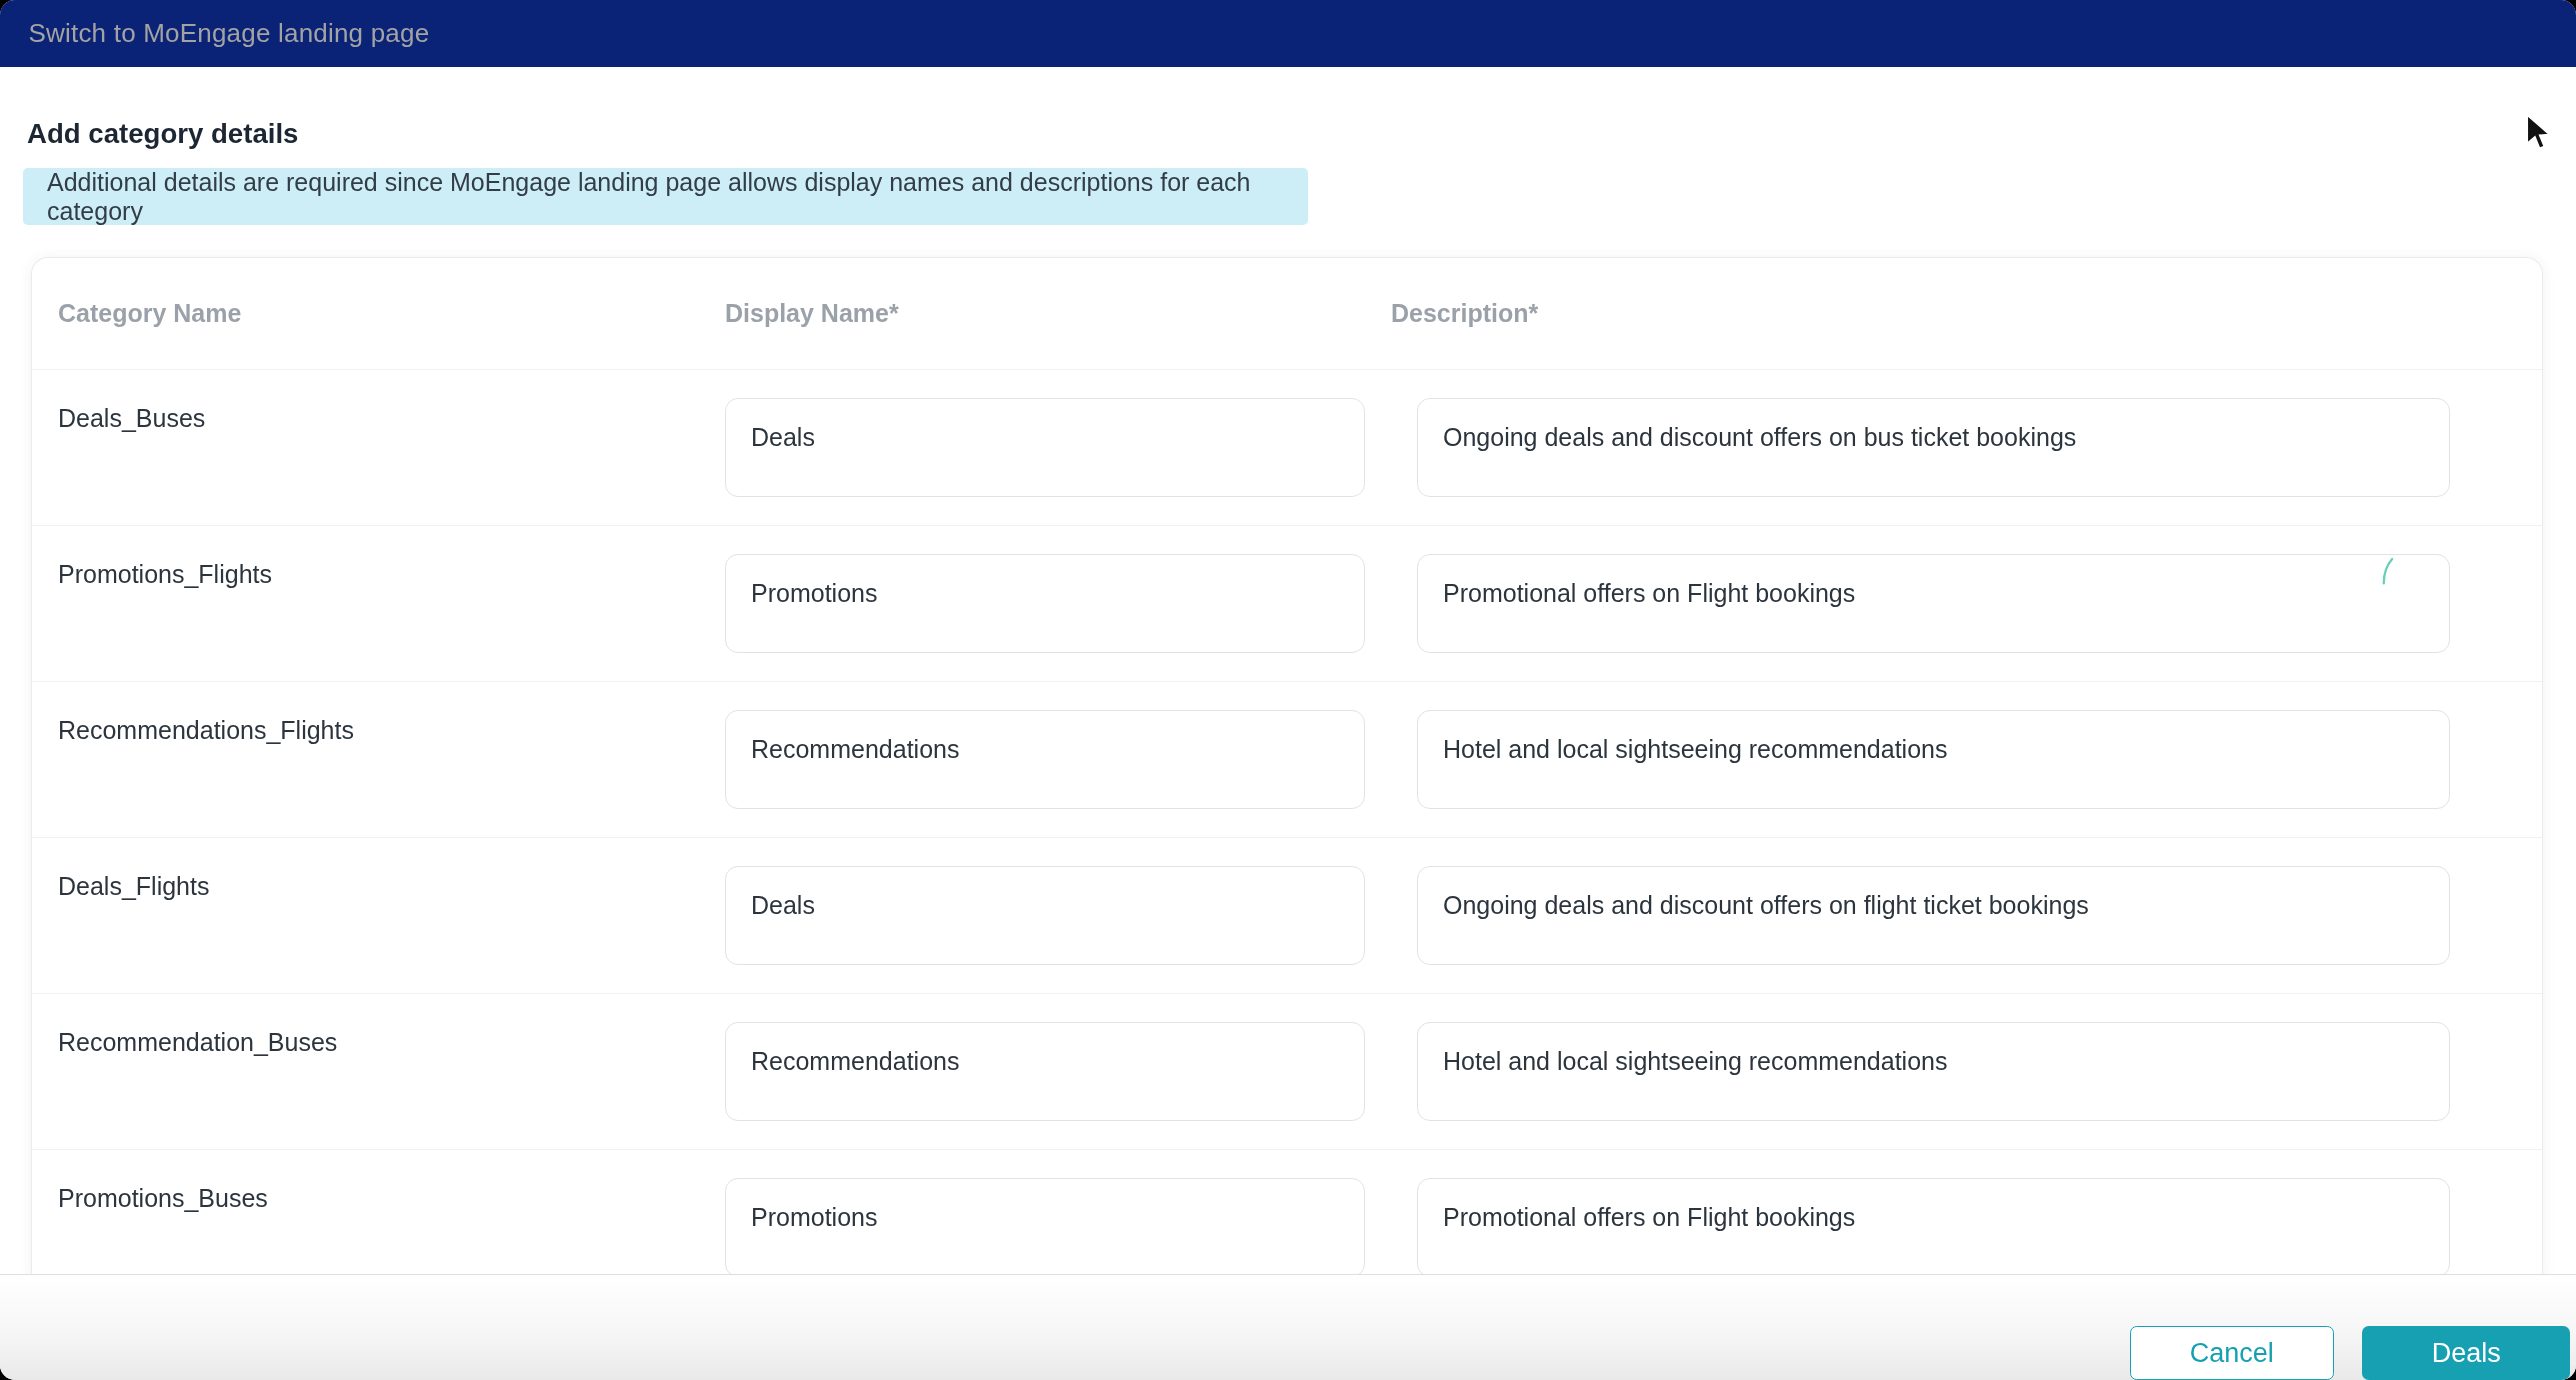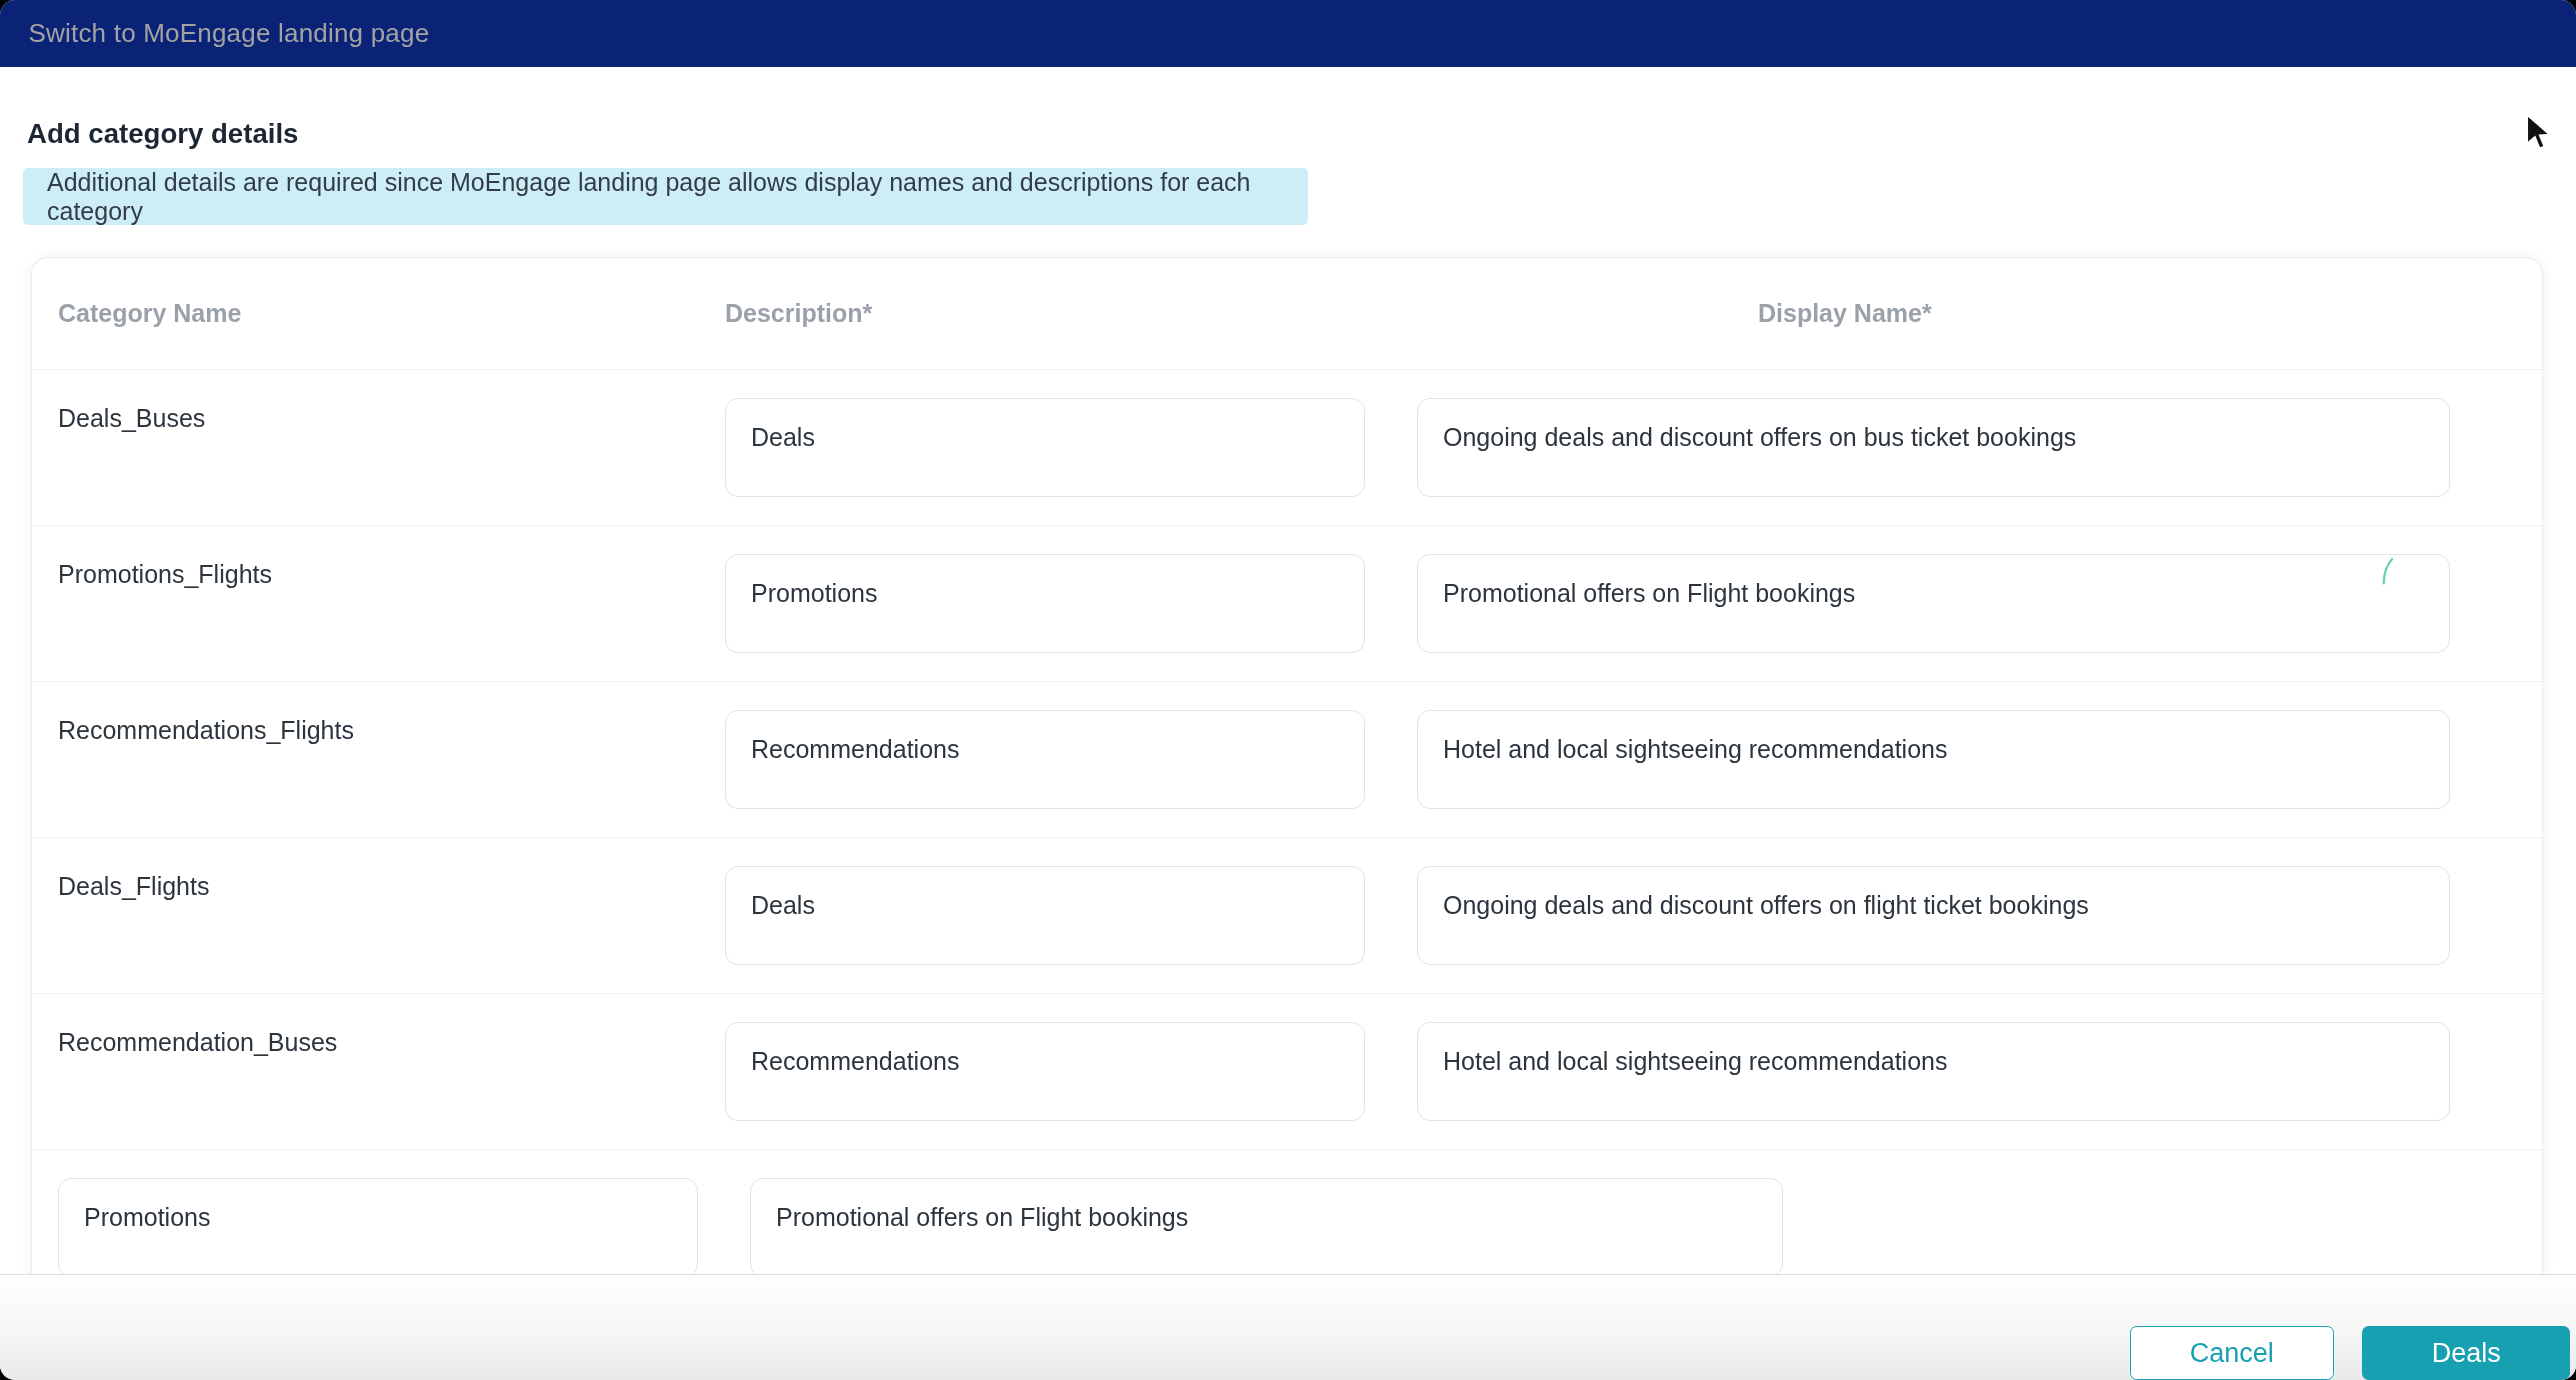--- a/index.html
+++ b/index.html
@@ -128,22 +128,22 @@
 
   <h1 class="page-title">Add category details</h1>
 
   <div class="info-banner">
     <span>Additional details are required since MoEngage landing page allows display names and descriptions for each category</span>
   </div>
 
   <div class="card">
     <div class="thead">
       <span class="th c1">Category Name</span>
+      <span class="th c2">Display Name*</span>
       <span class="th c3">Description*</span>
-      <span class="th c2">Display Name*</span>
     </div>
     <div id="rows-container">
   <div class="trow">
     <div class="cell-category">Deals_Buses</div>
     <div class="cell-input">
       <textarea class="field" style="">Deals</textarea>
     </div>
     <div class="cell-input desc">
       <textarea class="field" style="">Ongoing deals and discount offers on bus ticket bookings</textarea>
       
@@ -192,20 +192,21 @@
     <div class="cell-input">
       <textarea class="field" style="">Recommendations</textarea>
     </div>
     <div class="cell-input desc">
       <textarea class="field" style="">Hotel and local sightseeing recommendations</textarea>
       
     </div>
   </div>
 
   <div class="trow">
+    <div class="cell-category">Promotions_Buses</div>
     <div class="cell-input">
       <textarea class="field" style="">Promotions</textarea>
     </div>
     <div class="cell-input desc">
       <textarea class="field" style="">Promotional offers on Flight bookings</textarea>
       
     </div>
   </div>
 </div>
   </div>

